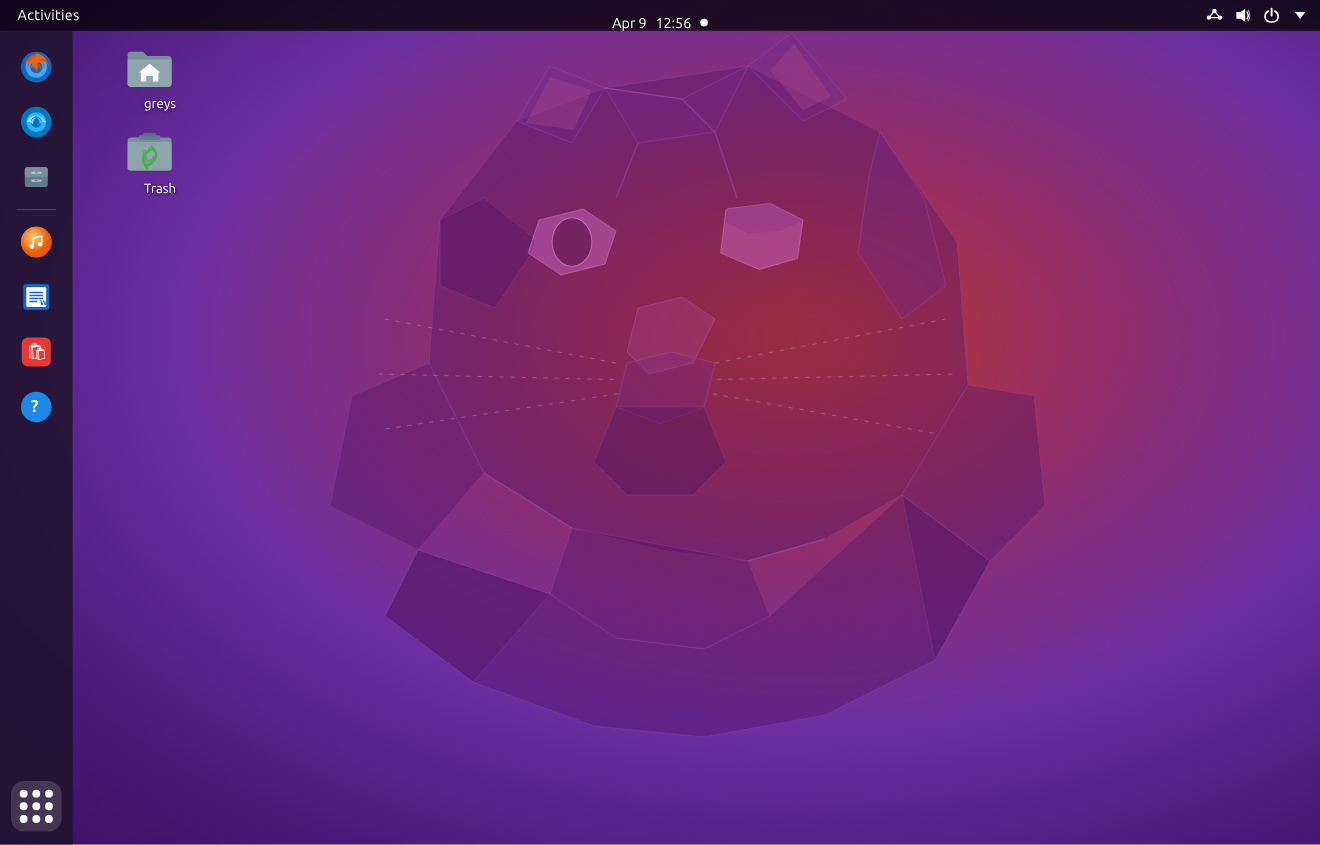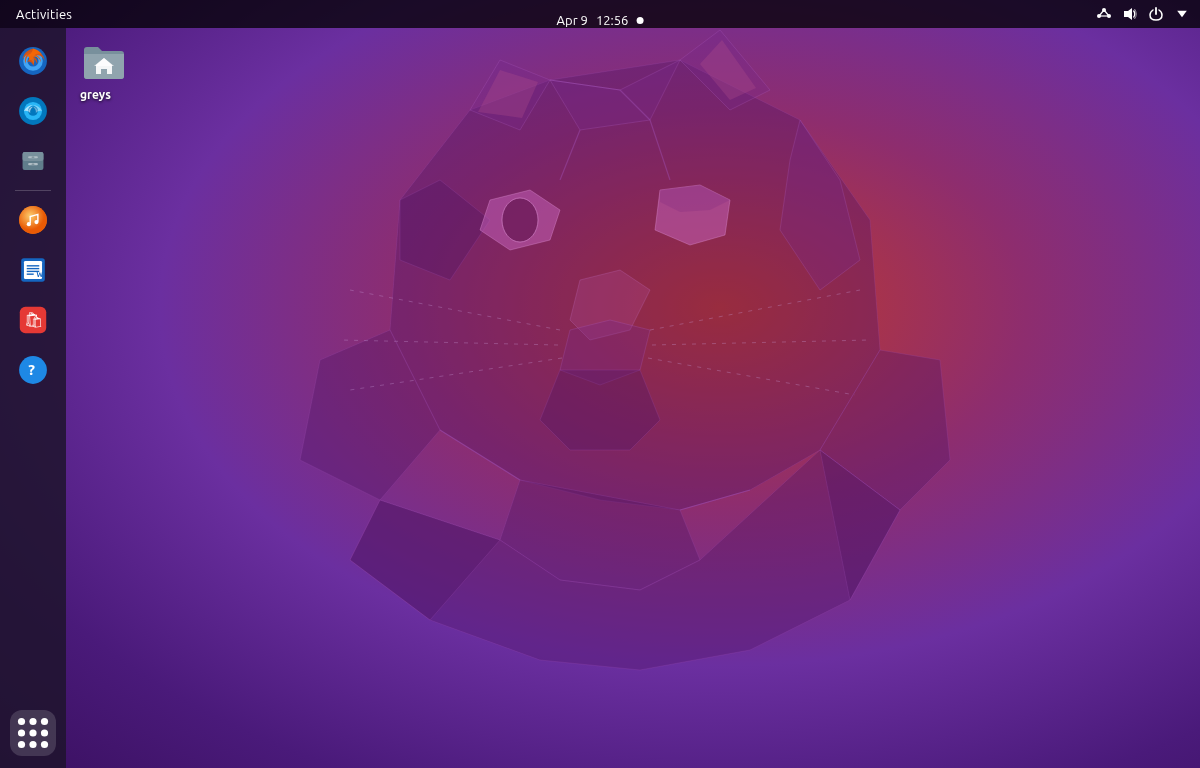--- a/index.html
+++ b/index.html
@@ -32,20 +32,21 @@
 
     
     #topbar {
       position: absolute;
       top: 0;
       left: 0;
       width: 1200px;
       height: 28px;
       background: rgba(0,0,0,0.75);
       display: flex;
+      align-items: center;
       justify-content: space-between;
       z-index: 100;
       padding: 0 8px;
       gap: 12px;
     }
 
     #topbar-left {
       display: flex;
       align-items: center;
     }
@@ -163,25 +164,24 @@
       left: 80px;
       display: flex;
       flex-direction: column;
       gap: 12px;
       z-index: 10;
     }
 
     .desktop-icon {
       display: flex;
       flex-direction: column;
-      align-items: flex-start;
+      align-items: flex-end;
       gap: 4px;
       cursor: pointer;
       width: 80px;
-      font-weight: bold;
     }
 
     .desktop-icon-img {
       width: 48px;
       height: 48px;
       display: flex;
       align-items: center;
       justify-content: center;
     }
 
@@ -431,16 +431,46 @@
 
           <g transform="translate(14,20)">
             <polygon points="10,2 2,9 2,18 7,18 7,13 13,13 13,18 18,18 18,9" fill="white" opacity="0.9"></polygon>
             <polygon points="10,2 0,10 20,10" fill="white" opacity="0.7"></polygon>
           </g>
         </svg>
       </div>
       <span class="desktop-icon-label">greys</span>
     </div>
 
+    <div class="desktop-icon">
+      <div class="desktop-icon-img">
+        <svg viewBox="0 0 48 48" xmlns="http://www.w3.org/2000/svg" width="48" height="48">
+
+          <rect x="4" y="12" width="40" height="30" rx="3" fill="#78909C"></rect>
+          <rect x="4" y="16" width="40" height="26" rx="2" fill="#90A4AE"></rect>
+
+          <rect x="14" y="10" width="20" height="4" rx="2" fill="#607D8B"></rect>
+          <rect x="18" y="8" width="12" height="3" rx="1.5" fill="#546E7A"></rect>
+
+          <g transform="translate(14,20)" fill="none" stroke="#4CAF50" stroke-width="2.2" stroke-linecap="round" stroke-linejoin="round">
+
+            <path d="M10,3 L14,3 L12,0 M14,3 Q18,8 14,13"></path>
+
+            <path d="M10,17 L6,17 L8,20 M6,17 Q2,12 6,7"></path>
+
+            <path d="M6,7 Q10,2 14,3"></path>
+            <path d="M14,13 Q10,18 6,17"></path>
+          </g>
+
+          <g transform="translate(15,19)">
+            <path d="M9,1 L11,5 L7,5 Z" fill="#4CAF50"></path>
+            <path d="M11,5 Q15,6 14,11 L12,9 L11,13 L15,13 Q17,7 13,4" fill="#4CAF50" opacity="0.9"></path>
+            <path d="M7,5 Q3,6 4,11 L6,9 L7,13 L3,13 Q1,7 5,4" fill="#4CAF50" opacity="0.9"></path>
+            <path d="M3,13 L15,13 L14,15 L4,15 Z" fill="#4CAF50" opacity="0.8"></path>
+          </g>
+        </svg>
+      </div>
+      <span class="desktop-icon-label">Trash</span>
+    </div>
 
   </div>
 
 </div>
 
 </body></html>

